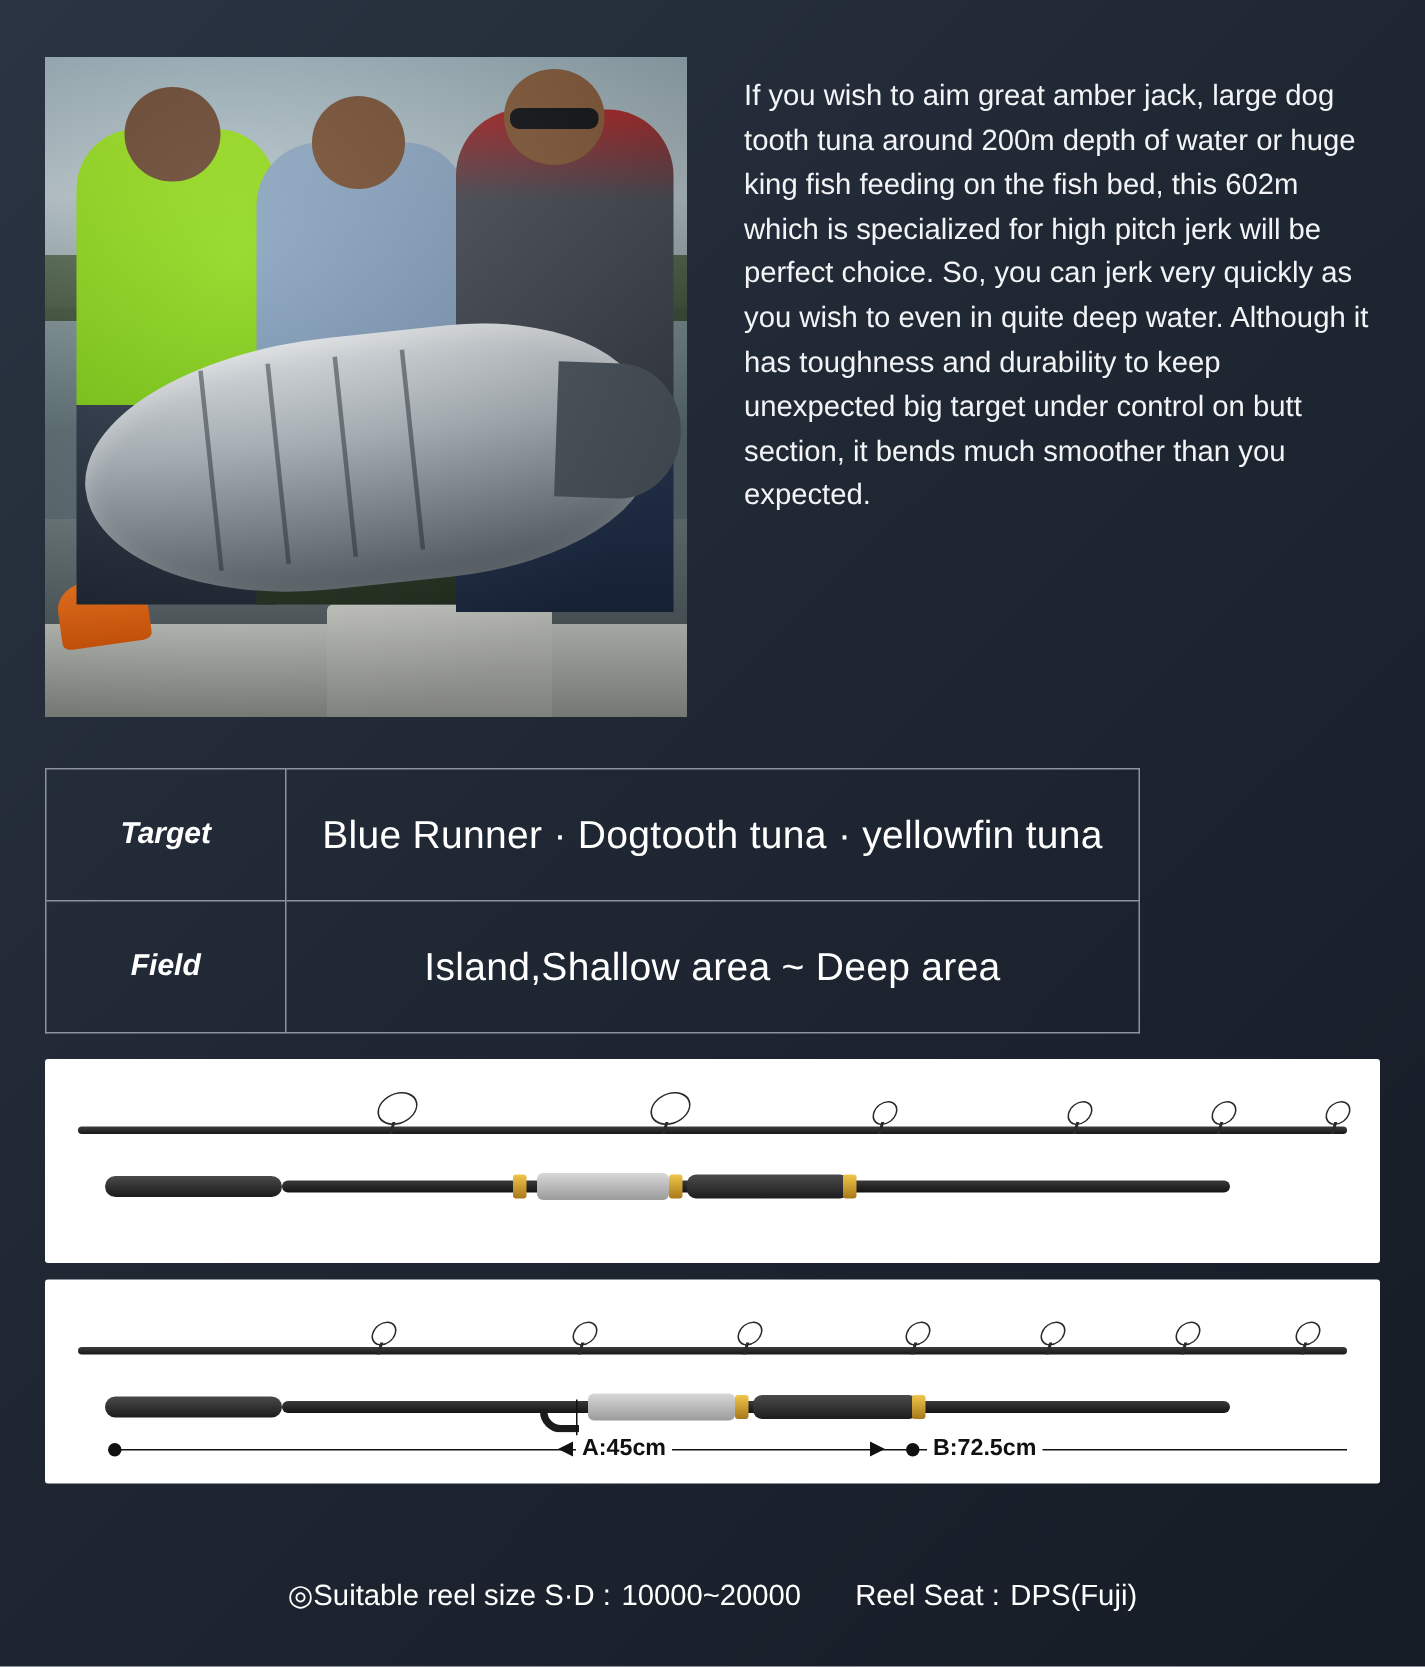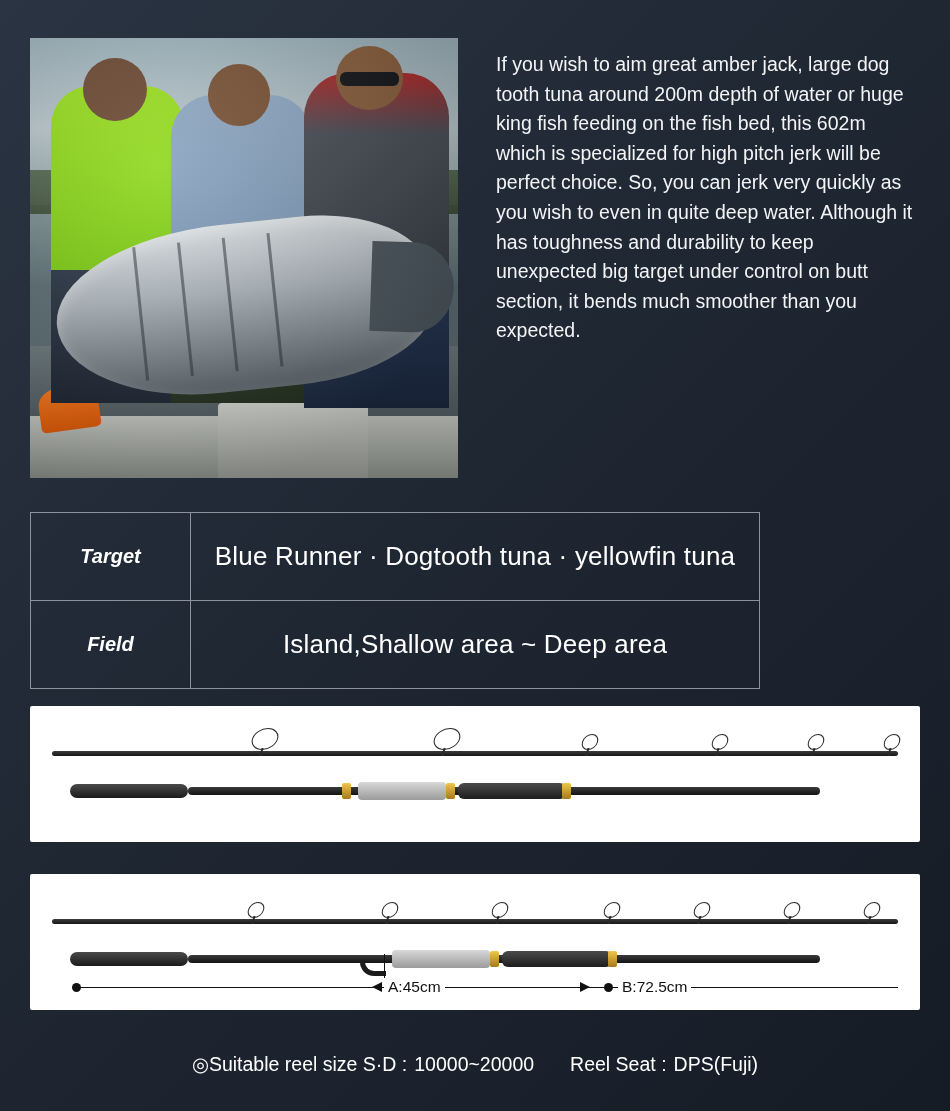--- a/index.html
+++ b/index.html
@@ -166,21 +166,21 @@
 
   
   .rod-panel {
     position: absolute;
     left: 30px;
     width: 890px;
     background: #ffffff;
     border-radius: 2px;
   }
   .rod-panel.first { top: 706px; height: 136px; }
-  .rod-panel.second { top: 874px; height: 136px; }
+  .rod-panel.second { top: 853px; height: 136px; font-weight: bold; }
 
   .rod-top {
     position: absolute;
     left: 22px; right: 22px; top: 42px;
     height: 10px;
   }
   .rod-blank {
     position: absolute; left: 0; right: 0; top: 3px; height: 5px;
     background: linear-gradient(#3c3c3c, #171717);
     border-radius: 3px;

